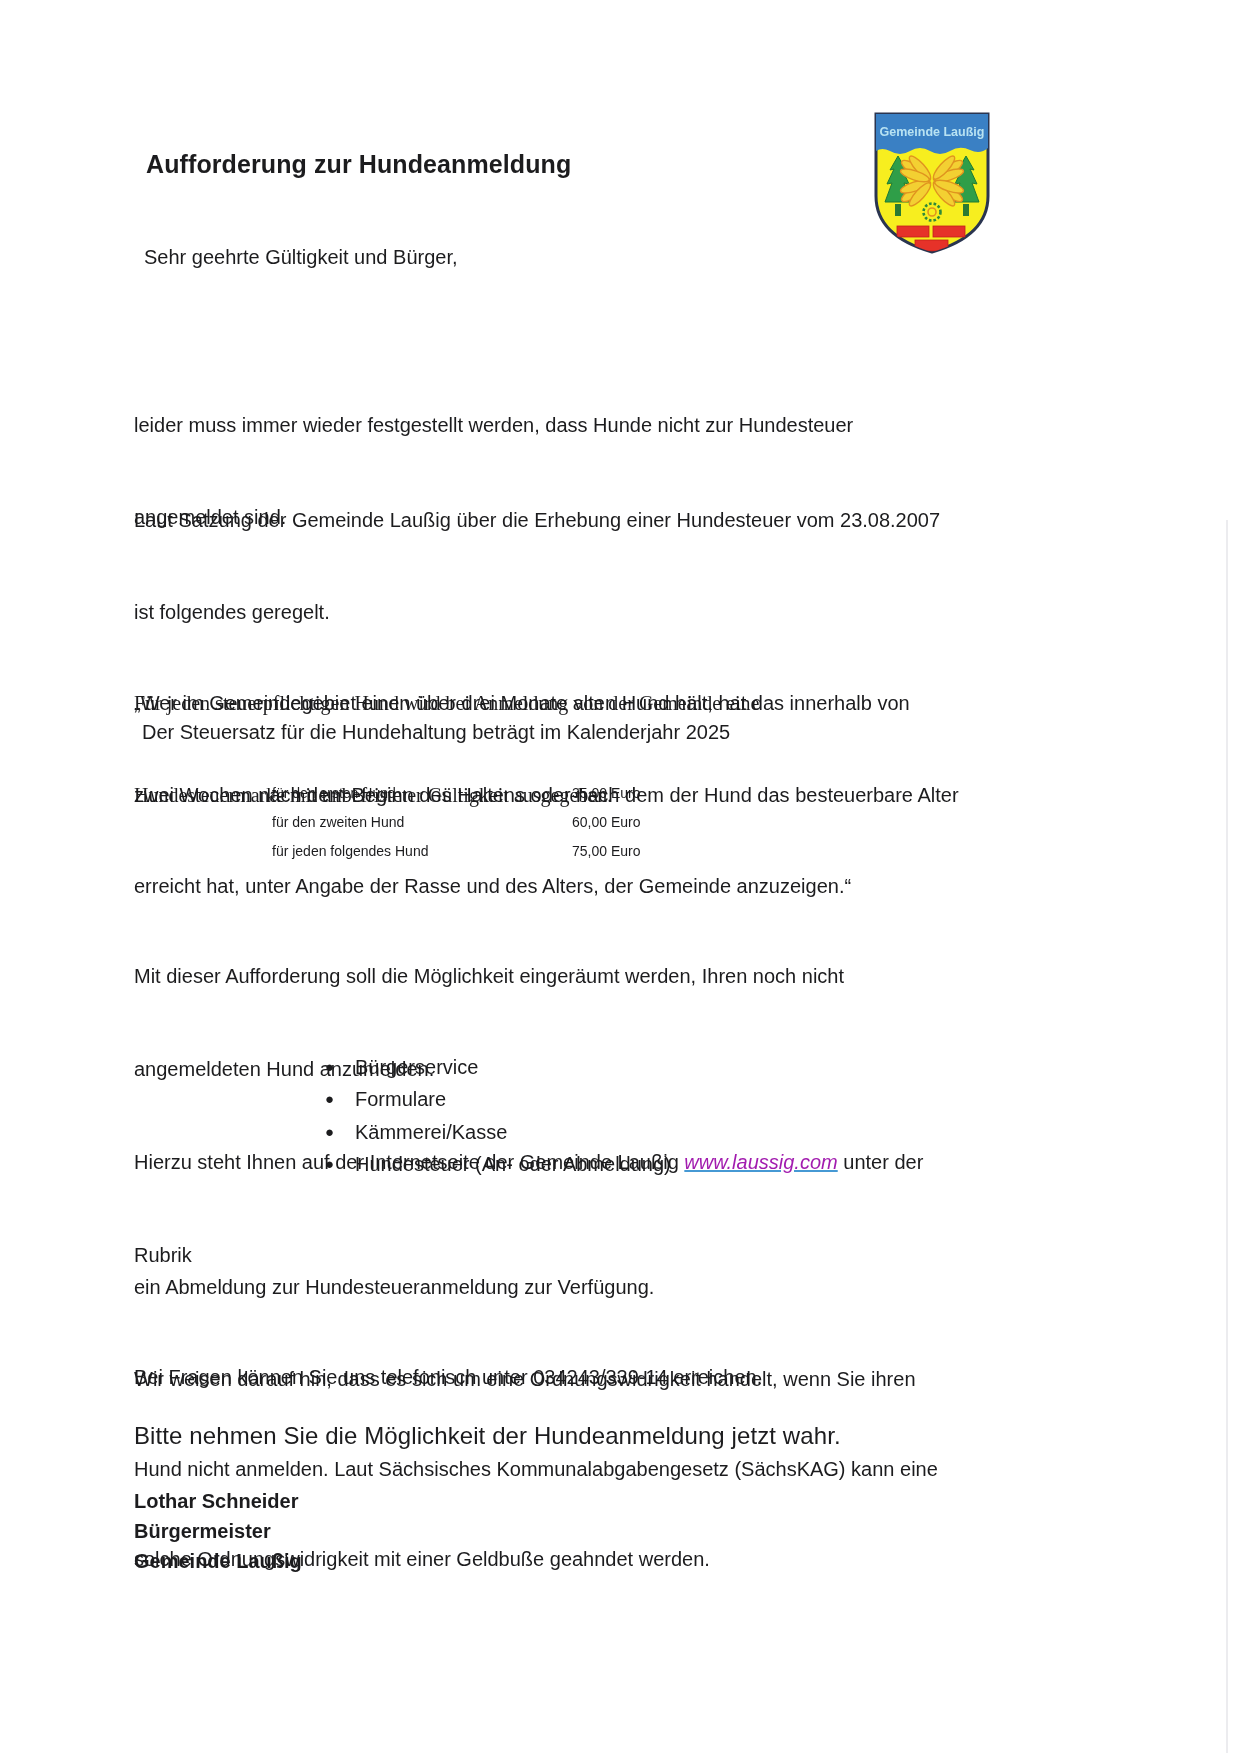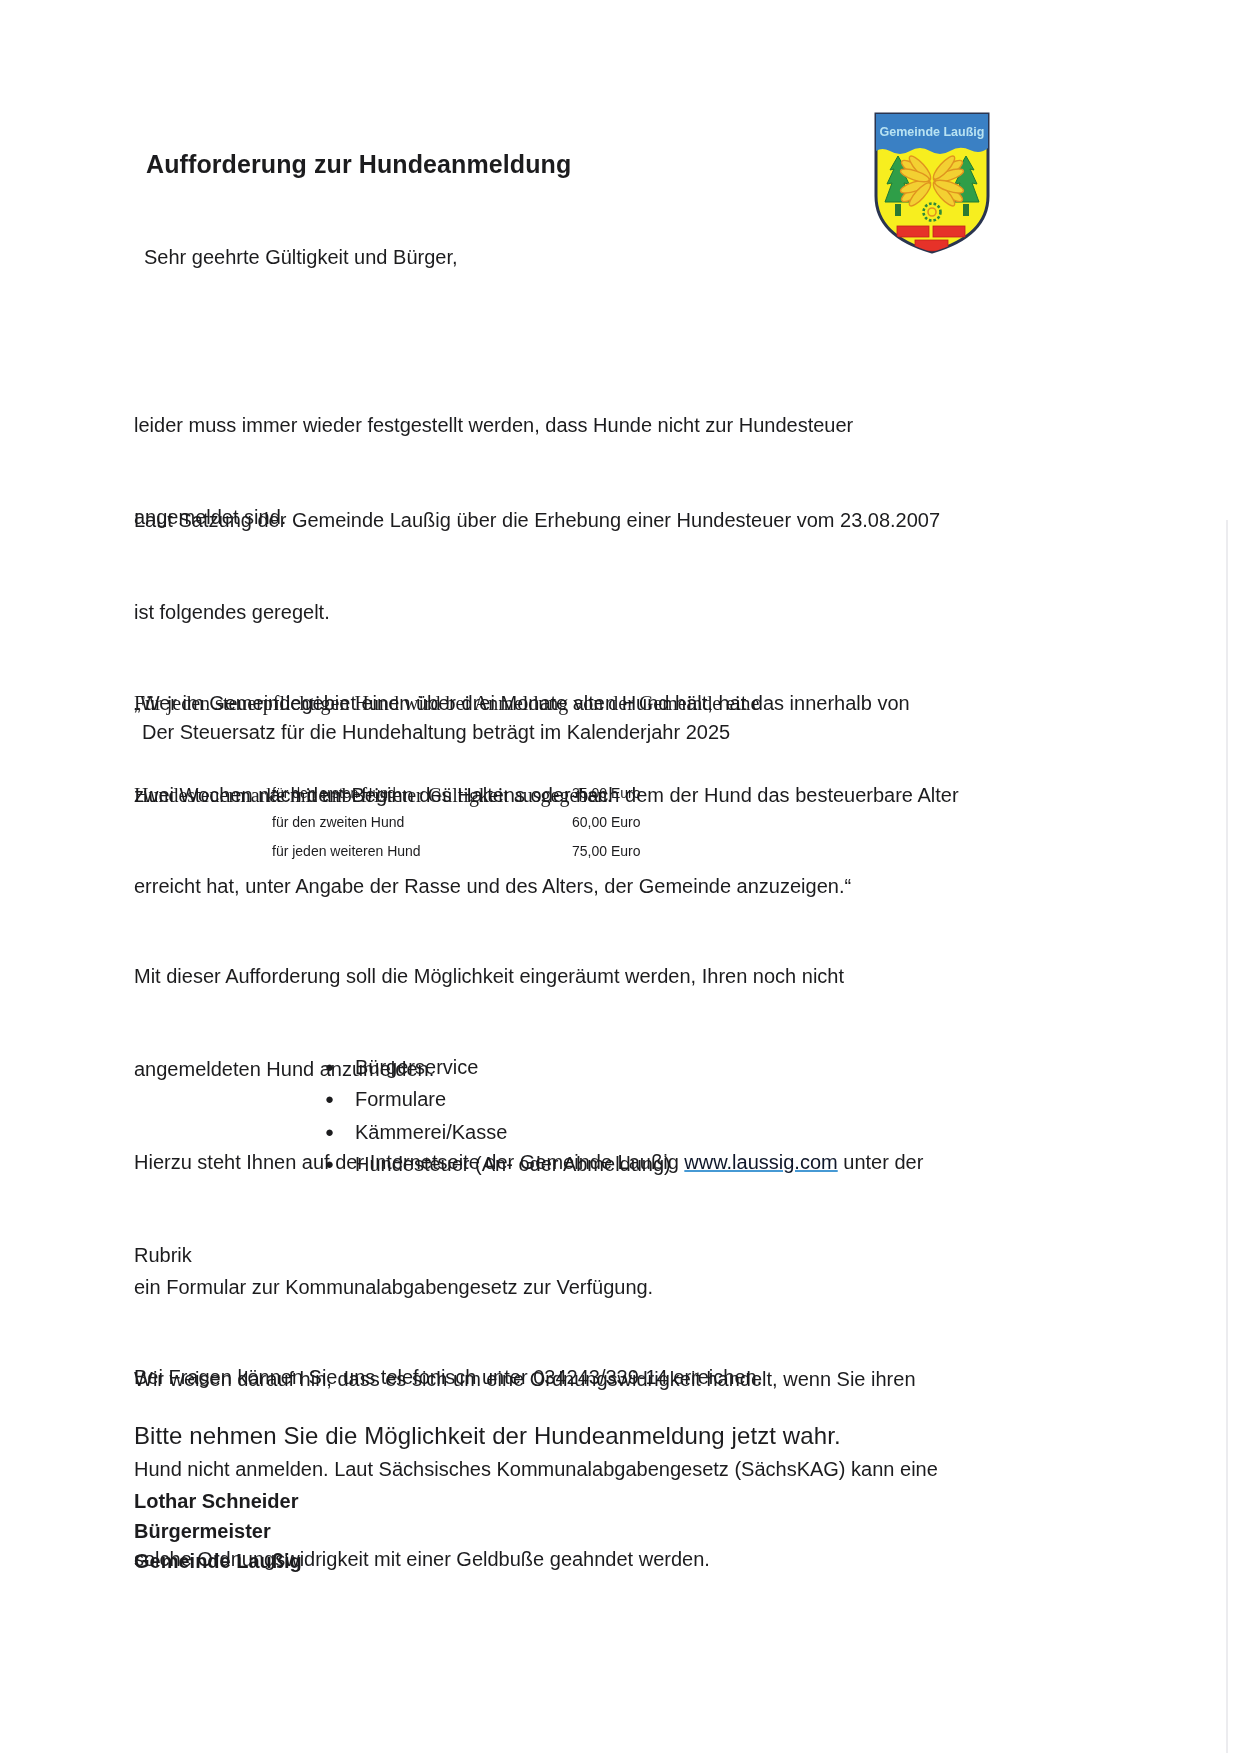--- a/index.html
+++ b/index.html
@@ -32,24 +32,25 @@
   .p1 { top: 349px; }
   .p2 { top: 444px; }
   .p3 { top: 627px; font-family: Liberation Serif, serif; }
   .p4 { top: 717px; margin-left: 8px; }
   .fee-table { left: 272px; top: 779px; font-size: 14px; line-height: 28.8px; }
   .fee-row { display: flex; }
   .fee-label { width: 300px; }
   .fee-value { width: 140px; }
   .p5 { top: 899px; line-height: 31px; }
   .doc-link {
-    color: #0f172a;
+    color: #a21caf;
     text-decoration: underline;
     text-decoration-color: #4699d4;
     cursor: pointer;
+    font-style: italic;
   }
   .bullet-list { left: 325px; top: 1052px; font-size: 20px; line-height: 31.4px; }
   .bullet-item { display: flex; align-items: baseline; }
   .bullet-item .dot {
     width: 30px; flex: 0 0 30px;
     font-size: 15px;
     position: relative; top: -2px;
   }
   .p6 { top: 1212px; line-height: 30px; }
   .p7 { top: 1304px; line-height: 30px; }
@@ -164,21 +165,21 @@
 <div class="abs fee-table">
   <div class="fee-row">
     <span class="fee-label">für den ersten Hund</span>
     <span class="fee-value">35,00 Euro</span>
   </div>
   <div class="fee-row">
     <span class="fee-label">für den zweiten Hund</span>
     <span class="fee-value">60,00 Euro</span>
   </div>
   <div class="fee-row">
-    <span class="fee-label">für jeden weiteren Hund</span>
+    <span class="fee-label">für jeden folgendes Hund</span>
     <span class="fee-value">75,00 Euro</span>
   </div>
 </div>
 
 <div class="abs para p5">
   <div>Mit dieser Aufforderung soll die Möglichkeit eingeräumt werden, Ihren noch nicht</div>
   <div>angemeldeten Hund anzumelden.</div>
   <div><span>Hierzu steht Ihnen auf der Internetseite der Gemeinde Laußig </span><a class="doc-link">www.laussig.com</a><span> unter der</span></div>
   <div>Rubrik</div>
 </div>
@@ -196,21 +197,21 @@
     <span class="dot">●</span>
     <span>Kämmerei/Kasse</span>
   </div>
   <div class="bullet-item">
     <span class="dot">●</span>
     <span>Hundesteuer (An- oder Abmeldung)</span>
   </div>
 </div>
 
 <div class="abs para p6">
-  <div>ein Formular zur Kommunalabgabengesetz zur Verfügung.</div>
+  <div>ein Abmeldung zur Hundesteueranmeldung zur Verfügung.</div>
   <div>Bei Fragen können Sie uns telefonisch unter 034243/339-14 erreichen.</div>
 </div>
 
 <div class="abs para p7">
   <div>Wir weisen darauf hin, dass es sich um eine Ordnungswidrigkeit handelt, wenn Sie ihren</div>
   <div>Hund nicht anmelden. Laut Sächsisches Kommunalabgabengesetz (SächsKAG) kann eine</div>
   <div>solche Ordnungswidrigkeit mit einer Geldbuße geahndet werden.</div>
 </div>
 
 <div class="abs closing">Bitte nehmen Sie die Möglichkeit der Hundeanmeldung jetzt wahr.</div>

